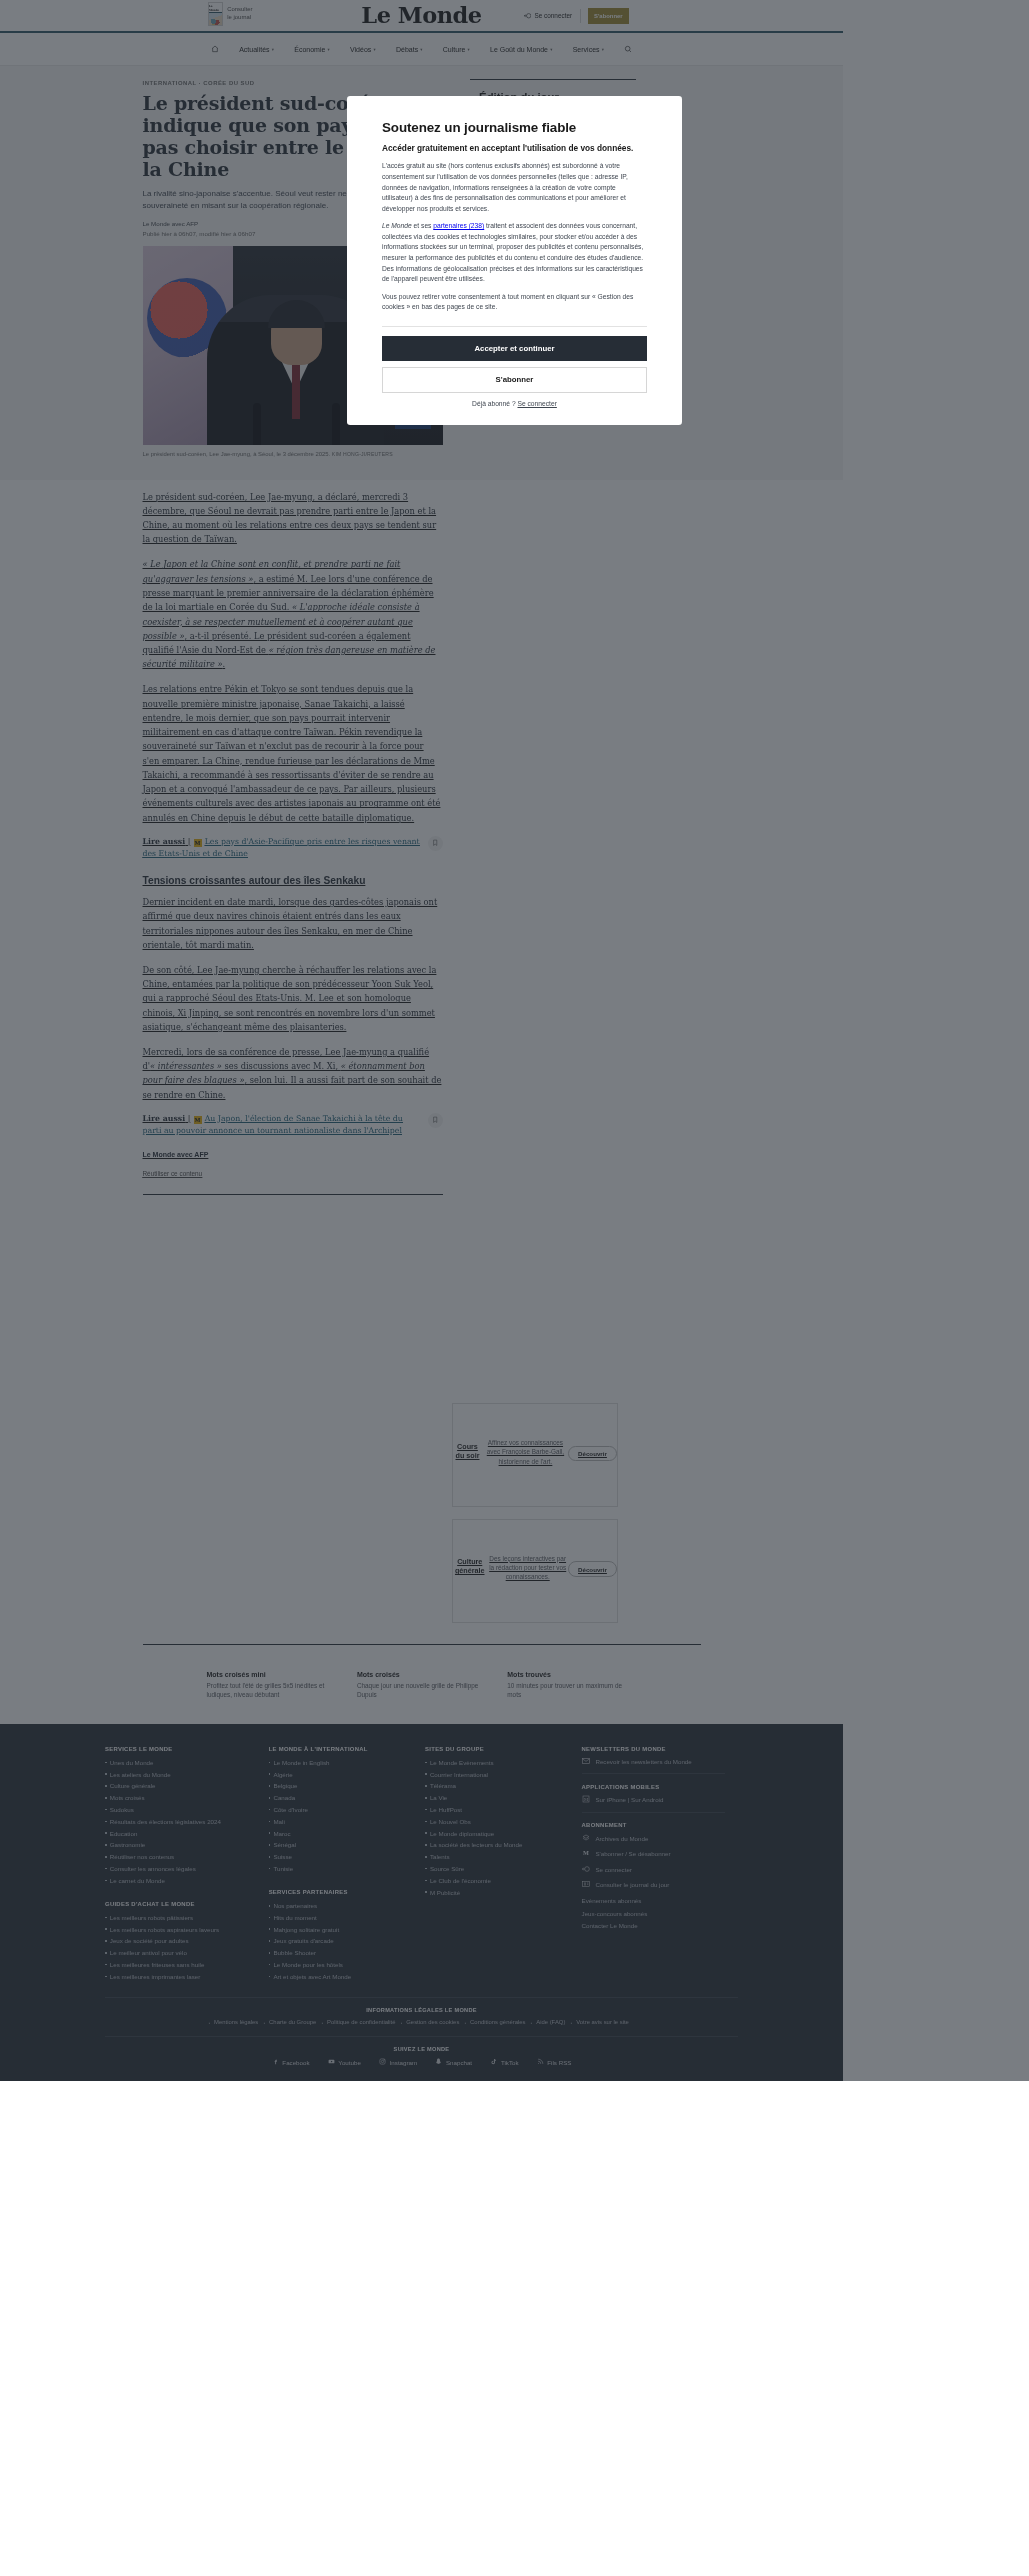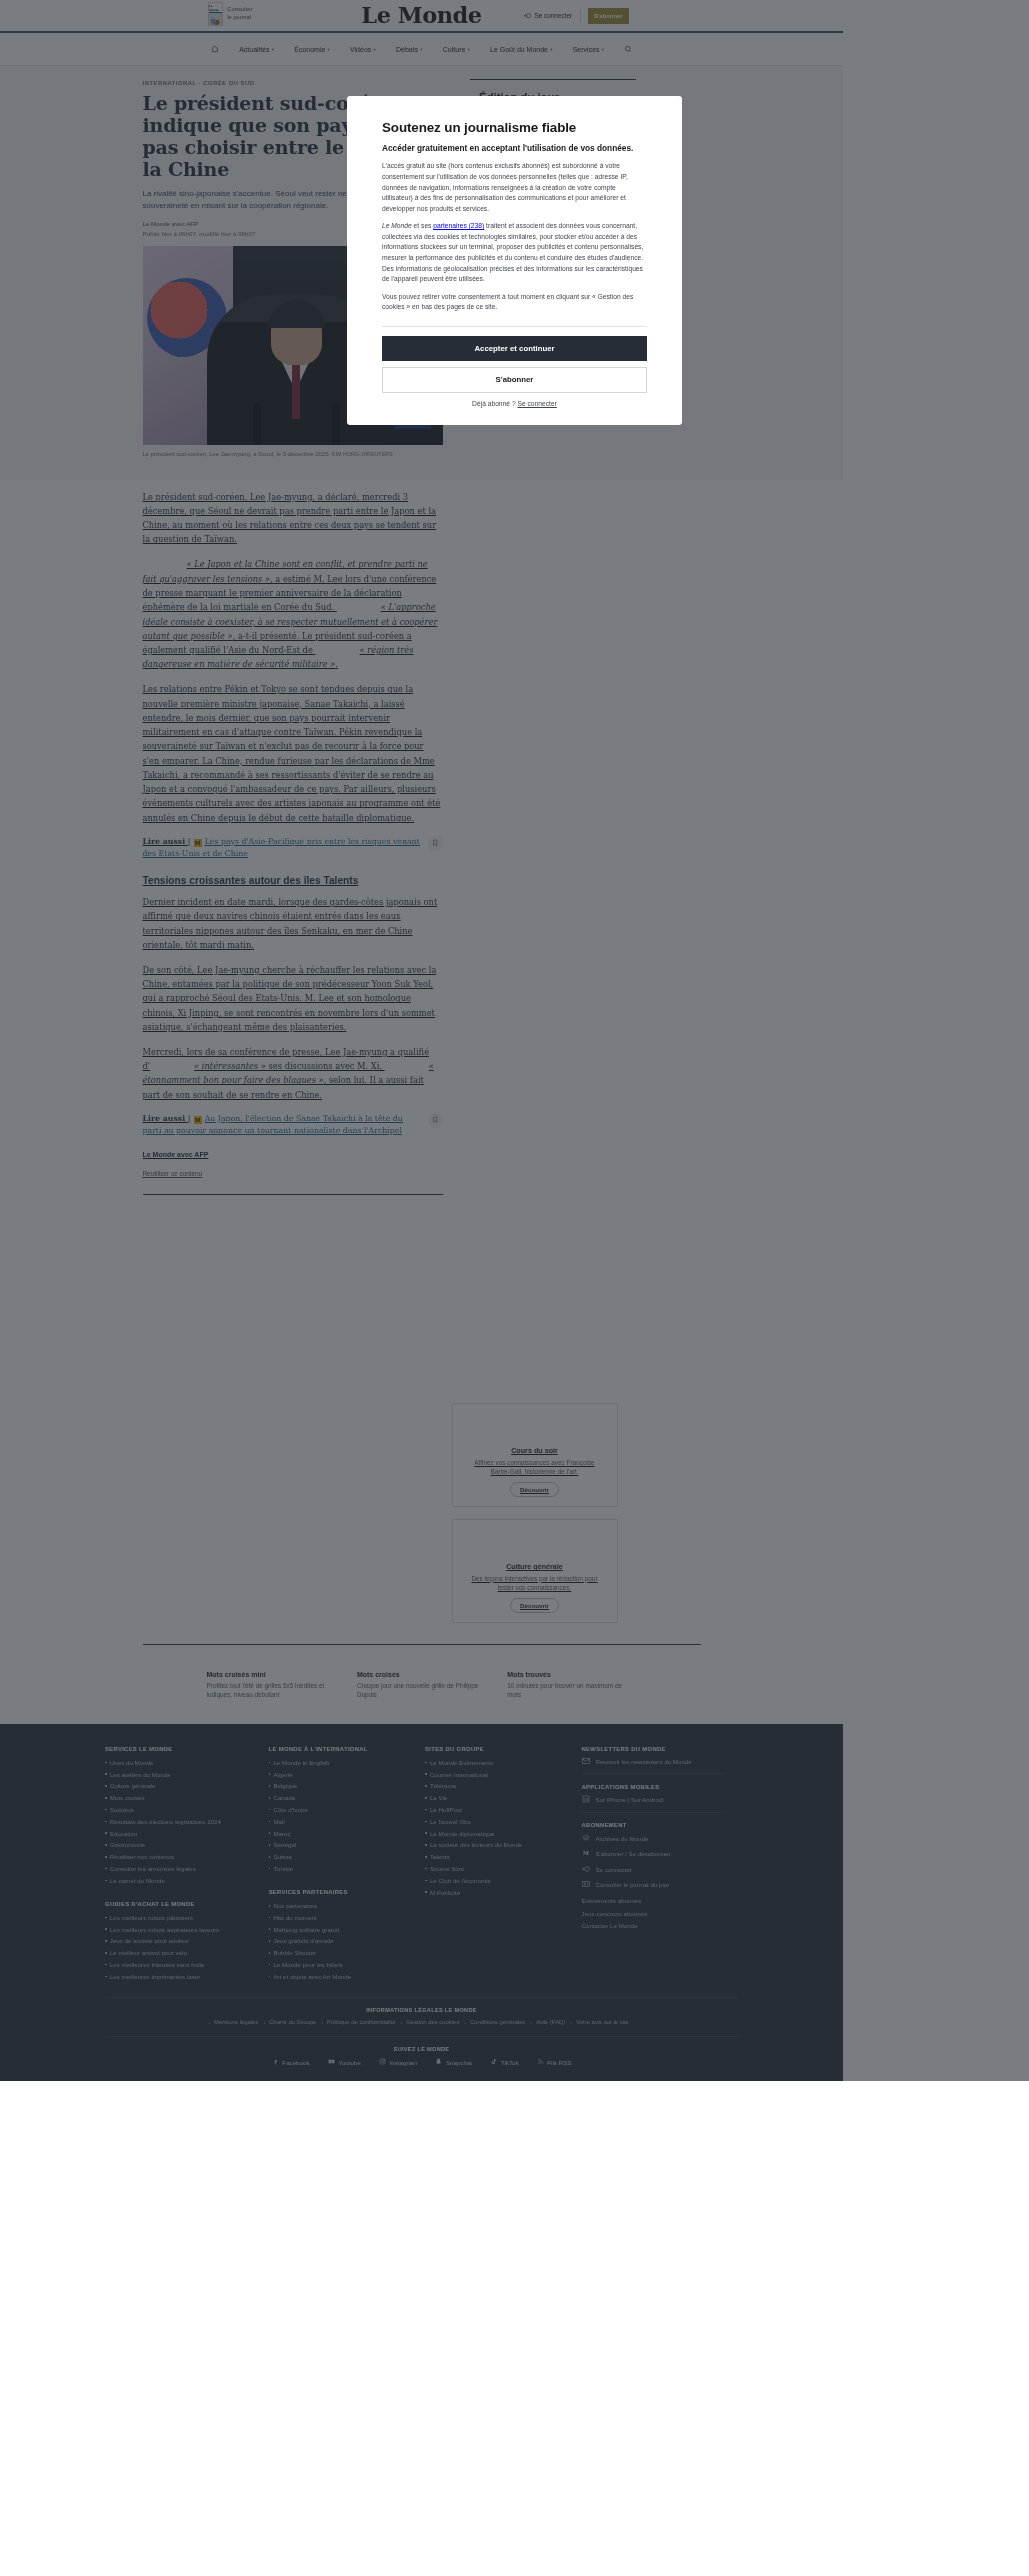--- a/index.html
+++ b/index.html
@@ -154,21 +154,21 @@
   }
   .caption .credit { font-size: 5.1px; text-transform: uppercase; letter-spacing: 0.2px; }
 
   
   .body-col { width: 558px; margin: 0 auto; display: flex; gap: 9px; text-decoration: underline; }
   .article-body { width: 300px; padding-top: 9.6px; }
   .article-body p {
     font-family: "DejaVu Serif", serif;
     font-size: 8.3px; line-height: 1.72; color:#262d36; margin-bottom: 10.7px;
   }
-  .article-body p em { font-style: italic; margin-left: 44px; }
+  .article-body p em { font-style: italic; }
 
   h2.subhead {
     font-size: 10.2px; font-weight: bold; color:#262d36; margin: 14px 0 9.6px;
   }
   .read-also {
     display:flex; align-items:flex-start; justify-content: space-between;
     gap: 7.5px; margin: 2.1px 0 13px;
   }
   .read-also .ra-text {
     font-family:"DejaVu Serif", serif; font-size: 7.8px; line-height: 1.6; flex: 1;
@@ -226,21 +226,21 @@
       radial-gradient(ellipse at 74% 90%, #2e7d4f 0 8px, transparent 8.6px),
       radial-gradient(ellipse at 88% 92%, #c0392b 0 8.6px, transparent 9px);
   }
   .btn-dark {
     display:block; width:100%; background:#262d36; color:#fff; border:none;
     font-size: 7px; font-weight: bold; padding: 7px 0; margin-top: 7.5px; cursor:pointer;
   }
 
   .promo-card {
     border: 0.5px solid #dcdcdc; background:#fff; height: 104px; margin-top: 11.8px;
-    display:flex; flex-direction: column; align-items:center; justify-content:flex-end;
+    display:flex; flex-direction: row; align-items:center; justify-content:flex-end;
     padding-bottom: 8.6px; text-align:center;
   }
   .promo-card .pc-title { font-size: 7.2px; font-weight:bold; color:#1a1a1a; }
   .promo-card .pc-desc { font-size: 6.4px; color:#55585e; line-height:1.45; margin-top: 2.7px; width: 134px; }
   .pill-btn {
     margin-top: 5.4px; border: 0.5px solid #b9b9b9; background:#fff; border-radius: 536px;
     font-size: 6.2px; font-weight: bold; padding: 3.2px 8.6px; cursor:pointer; color:#1a1a1a;
   }
 
   
@@ -470,21 +470,21 @@
         </div>
         <div class="bookmark-btn">
           <span>
             <svg viewBox="0 0 24 24" fill="none" stroke="#4a4a4a" stroke-width="2">
                 <path d="M6 2h12v20l-6-5-6 5z"></path>
               </svg>
           </span>
         </div>
       </div>
 
-      <h2 class="subhead">Tensions croissantes autour des îles Talents</h2>
+      <h2 class="subhead">Tensions croissantes autour des îles Senkaku</h2>
 
       <p>Dernier incident en date mardi, lorsque des gardes-côtes japonais ont affirmé que deux navires chinois étaient entrés dans les eaux territoriales nippones autour des îles Senkaku, en mer de Chine orientale, tôt mardi matin.</p>
       <p>De son côté, Lee Jae-myung cherche à réchauffer les relations avec la Chine, entamées par la politique de son prédécesseur Yoon Suk Yeol, qui a rapproché Séoul des Etats-Unis. M. Lee et son homologue chinois, Xi Jinping, se sont rencontrés en novembre lors d'un sommet asiatique, s'échangeant même des plaisanteries.</p>
 
       <p>
         <span>Mercredi, lors de sa conférence de presse, Lee Jae-myung a qualifié d'</span><em>« intéressantes »</em><span> ses discussions avec M. Xi, </span><em>« étonnamment bon pour faire des blagues »</em><span>, selon lui. Il a aussi fait part de son souhait de se rendre en Chine.</span>
       </p>
 
       <div class="read-also">
         <div class="ra-text">

